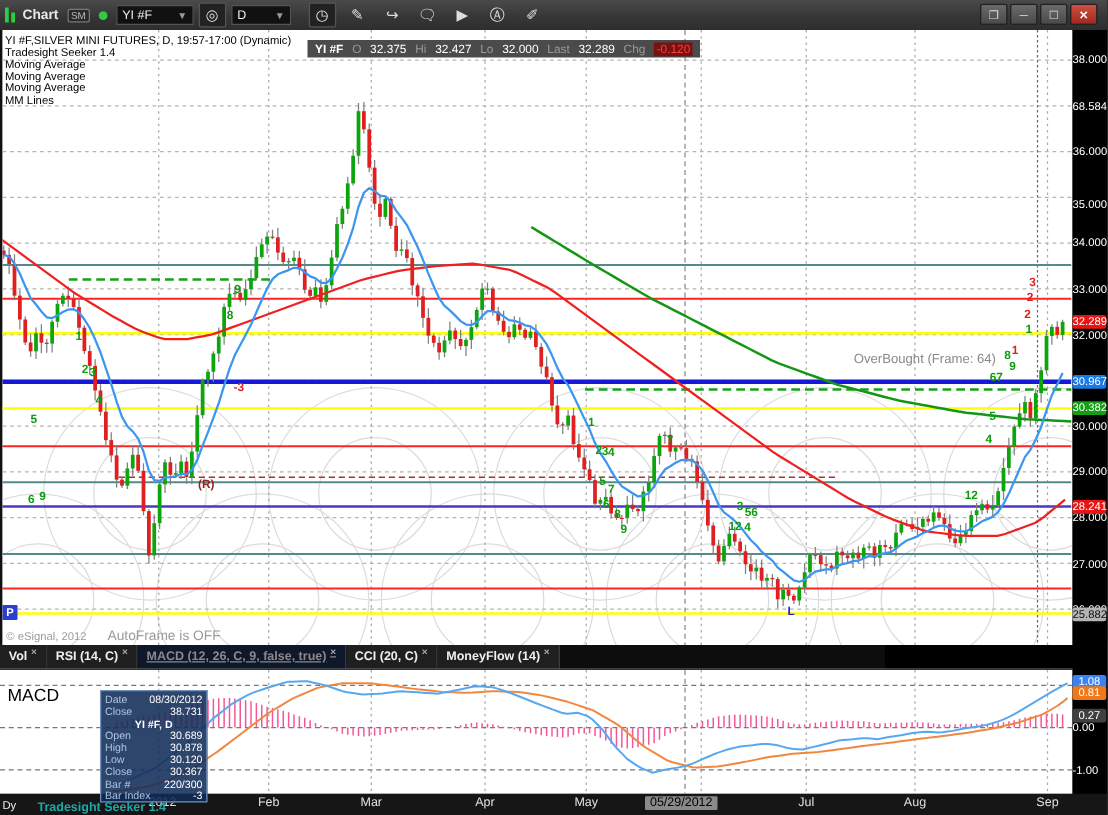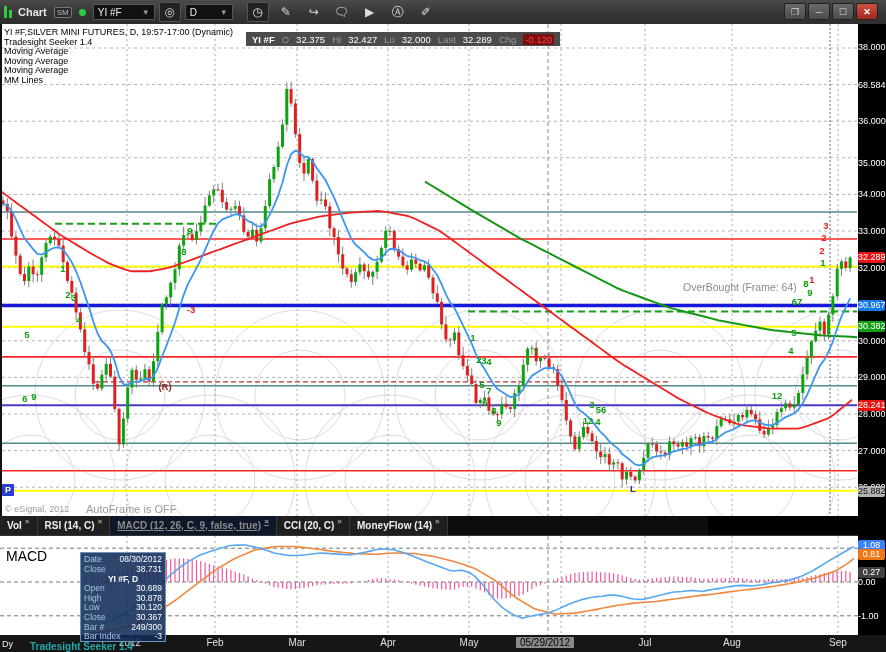--- a/index.html
+++ b/index.html
@@ -901,21 +901,21 @@
       <div class="tt-row">
         <span class="k">Low</span>
         <span>30.120</span>
       </div>
       <div class="tt-row">
         <span class="k">Close</span>
         <span>30.367</span>
       </div>
       <div class="tt-row">
         <span class="k">Bar #</span>
-        <span>249/300</span>
+        <span>220/300</span>
       </div>
       <div class="tt-row">
         <span class="k">Bar Index</span>
         <span>-3</span>
       </div>
     </div>
   <div class="footer-brand">Tradesight Seeker 1.4</div>
   <div class="cut-text">Dy</div>
 
   <div class="xaxis" id="xaxis">

